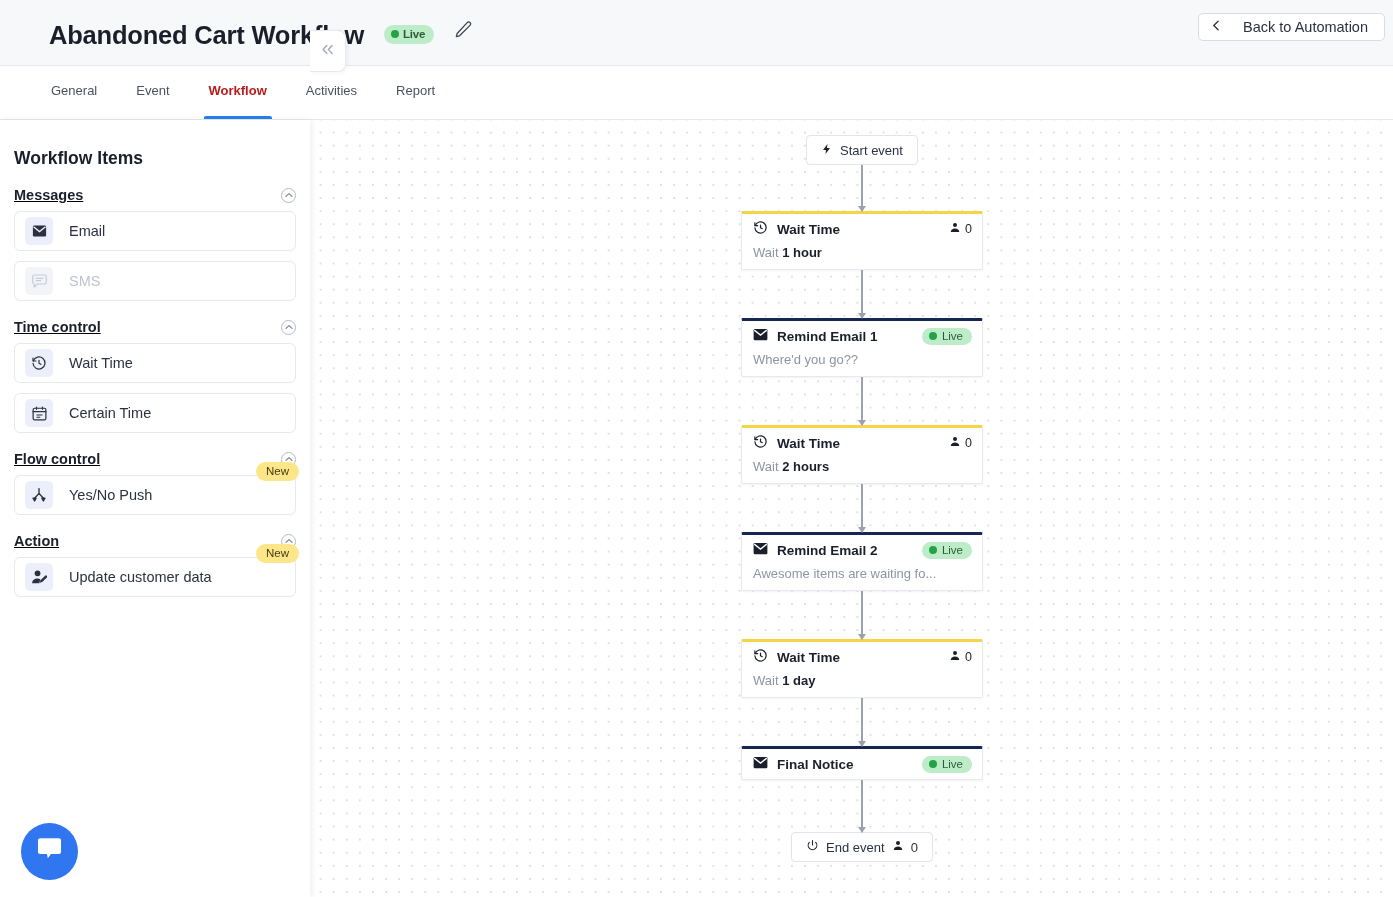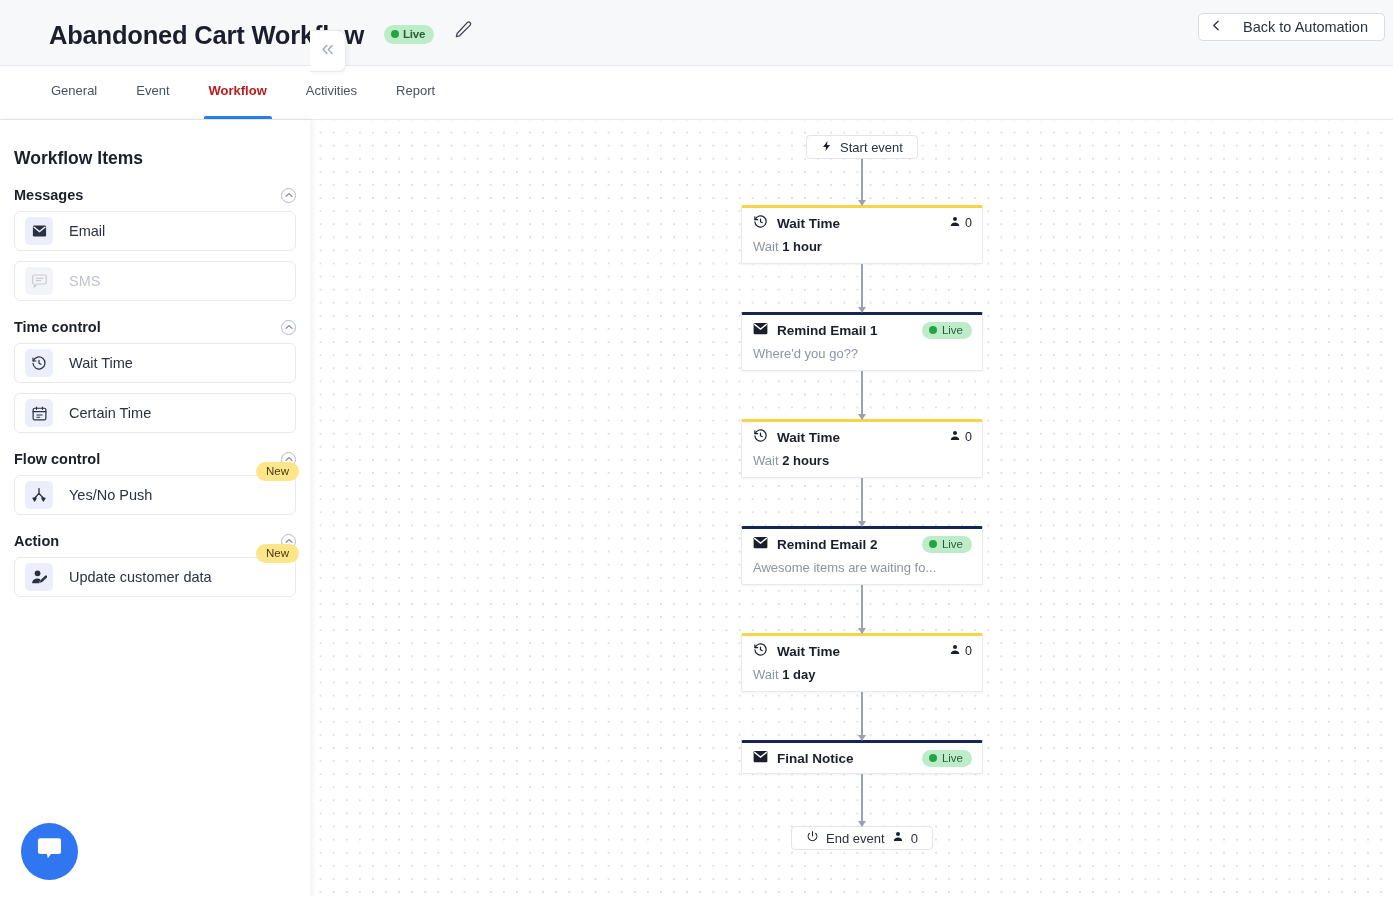--- a/index.html
+++ b/index.html
@@ -71,20 +71,21 @@
   
   .sidebar {
     position: absolute; left: 0; top: 120px; width: 310px; height: 777px;
     background: #fff; z-index: 5;
     box-shadow: 2px 0 6px rgba(30,35,50,0.07);
   }
   .sb-title { font-size: 17.5px; font-weight: bold; color: #1b1f2b; margin: 28px 0 0 14px; }
   .sb-sec {
     display: flex; align-items: center; justify-content: space-between;
     margin: 18px 14px 8px 14px;
+    text-decoration: underline;
   }
   .sb-sec-label { font-size: 14.5px; font-weight: bold; color: #1b1f2b; }
   .chev-circle {
     width: 15px; height: 15px; border-radius: 50%;
     border: 1px solid #b4b9c6; display: flex; align-items: center; justify-content: center;
     cursor: pointer;
   }
   .sb-item {
     position: relative;
     margin: 0 14px 10px 14px; height: 40px;
@@ -120,21 +121,21 @@
     position: absolute; left: 21px; bottom: 17px;
     width: 57px; height: 57px; border-radius: 50%;
     background: #2f76f0; display: flex; align-items: center; justify-content: center;
     cursor: pointer; z-index: 20;
   }
 
   
   .flow { position: absolute; left: 402px; top: 15px; width: 300px; }
   .endcap {
     border: 1px solid #e1e4ea; background: #fff; border-radius: 4px;
-    height: 24px; display: inline-flex; align-items: center; gap: 7px;
+    height: 30px; display: inline-flex; align-items: center; gap: 7px;
     padding: 0 14px; font-size: 13px; color: #2b3140;
   }
   .endcap-wrap { display: flex; justify-content: center; }
   .connector {
     width: 2px; background: #9ba1ae; margin: 0 auto; position: relative;
   }
   .connector::after {
     content: ""; position: absolute; left: -3px; bottom: -1px;
     border-left: 4px solid transparent; border-right: 4px solid transparent;
     border-top: 6px solid #9ba1ae;

